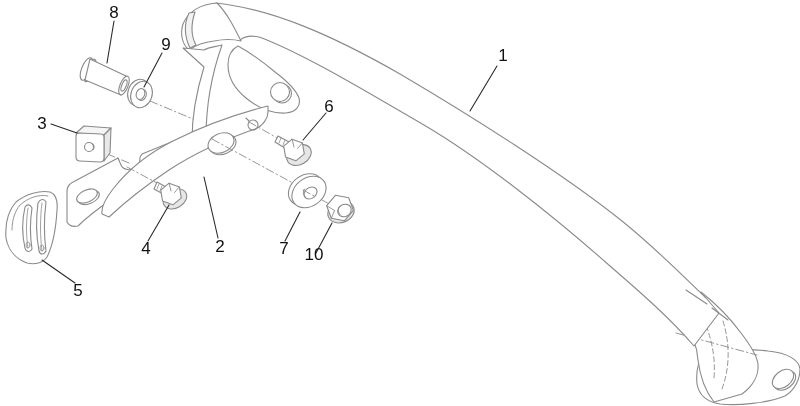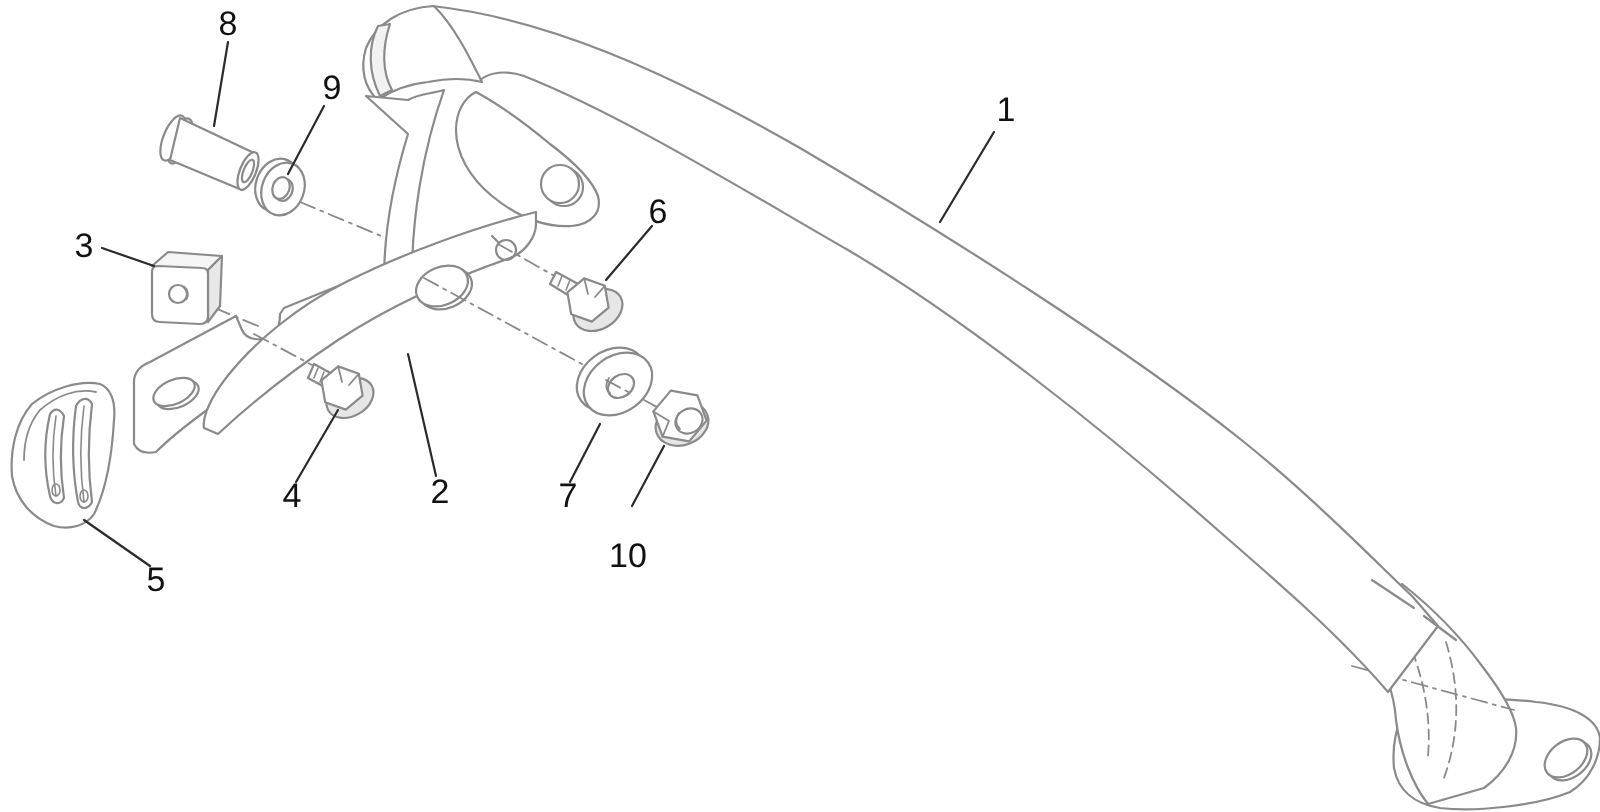--- a/index.html
+++ b/index.html
@@ -23,21 +23,21 @@
   }
   .c1{left:503px;top:55px}
   .c2{left:220px;top:246px}
   .c3{left:42px;top:123px}
   .c4{left:146px;top:248px}
   .c5{left:78px;top:290px}
   .c6{left:329px;top:106px}
   .c7{left:284px;top:248px}
   .c8{left:114px;top:12px}
   .c9{left:166px;top:44px}
-  .c10{left:314px;top:278px}
+  .c10{left:314px;top:254px}
 </style>
 </head>
 <body>
 
 <div id="stage">
 
   <svg id="drawing" width="800" height="406" viewBox="0 0 800 406" fill="none" stroke-linecap="round" stroke-linejoin="round">
 
     <g stroke="#8a8a8a" stroke-width="1.1">
 

